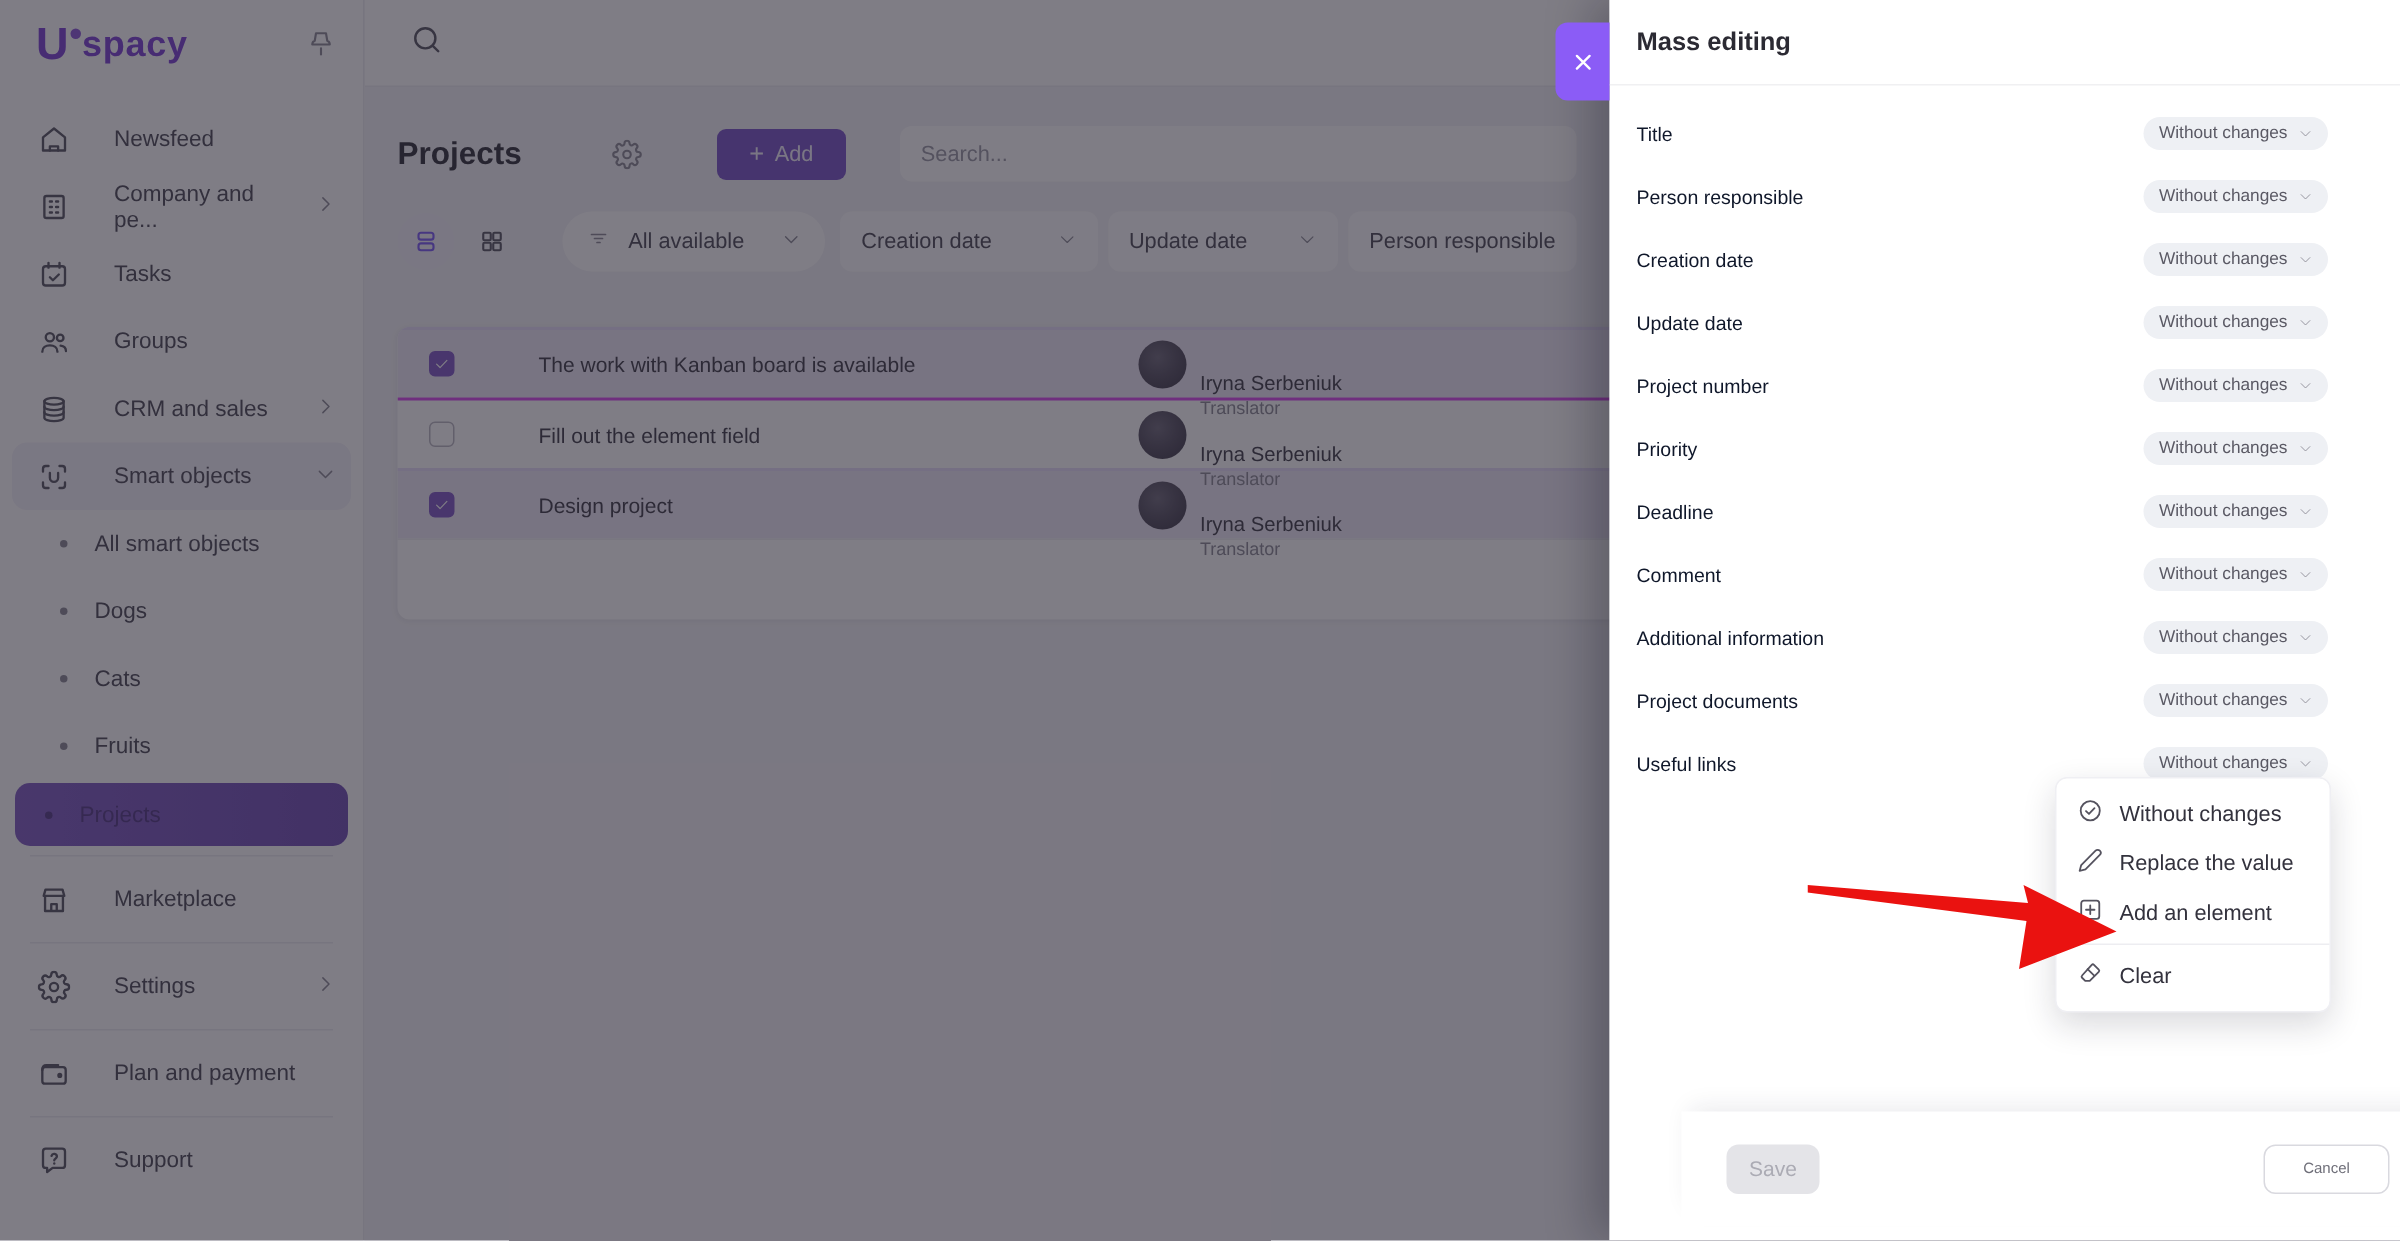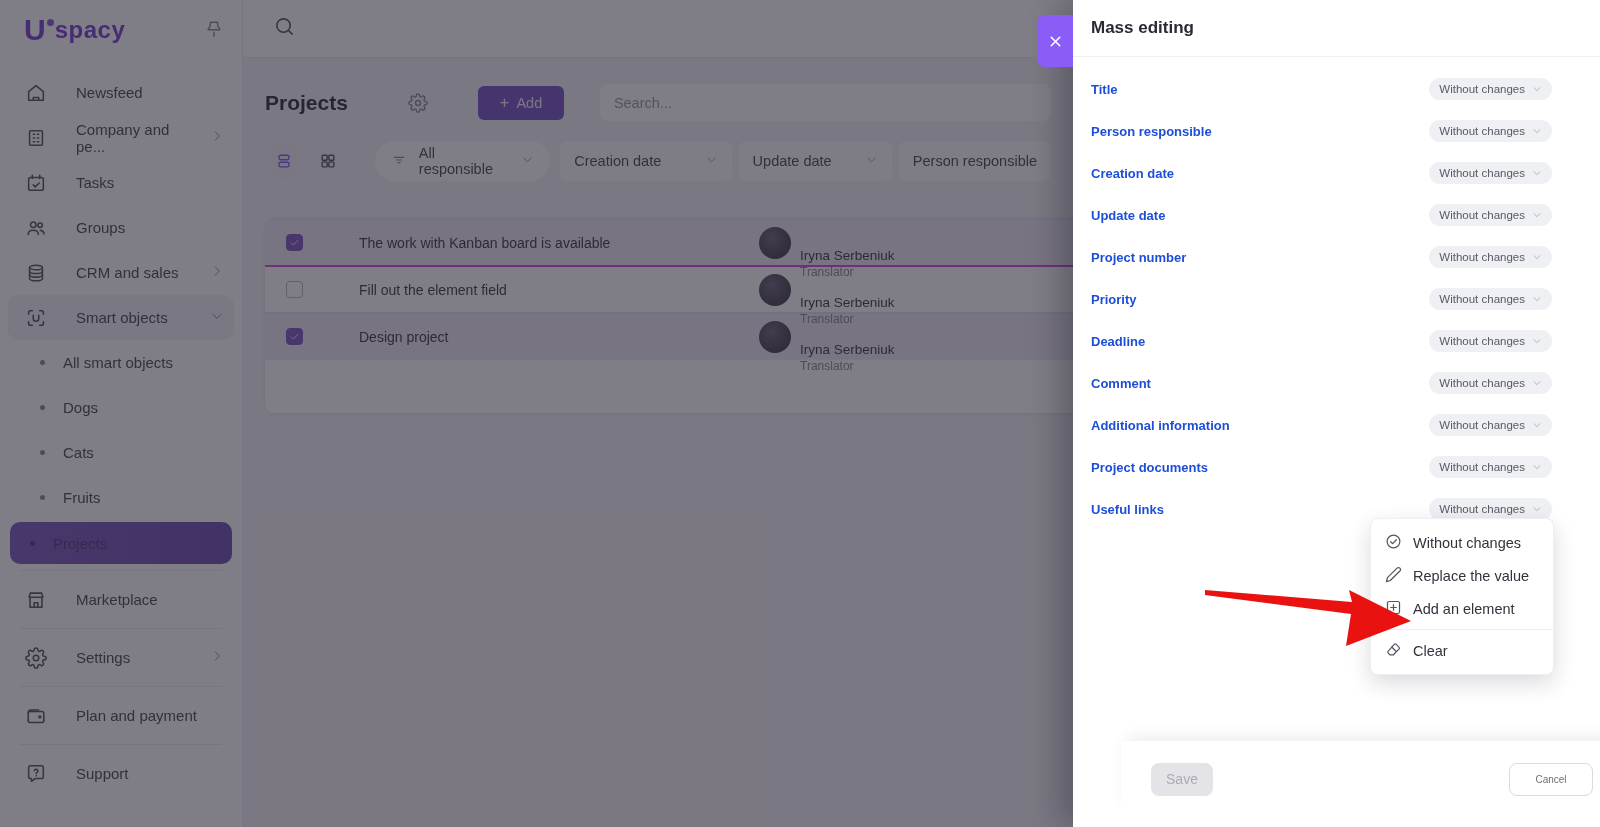--- a/index.html
+++ b/index.html
@@ -66,21 +66,21 @@
 
   
   .dim { position:absolute; left:0; top:0; width:1073px; height:827px; background:rgba(35,31,45,.58); z-index:40; }
 
   
   .panel { position:absolute; left:1073px; top:0; width:527px; height:827px; background:#ffffff; z-index:50; box-shadow:-12px 0 30px rgba(10,10,25,.28); }
   .close-tab { position:absolute; left:-36px; top:15px; width:36px; height:52px; background:#8b5cf6; border-radius:8px 0 0 8px; display:flex; align-items:center; justify-content:center; cursor:pointer; }
   .panel-head { height:57px; display:flex; align-items:center; padding-left:18px; font-size:17px; font-weight:700; color:#2b2a33; border-bottom:1px solid #f0f0f2; }
   .fields { padding:11px 48px 0 18px; }
   .f-row { height:42px; display:flex; align-items:center; justify-content:space-between; }
-  .f-label { font-size:13px; font-weight:700; color:#1d4ed8; }
+  .f-label { font-size:13px; font-weight:400; color:#0f172a; }
   .pill { height:22px; background:#eef0f4; border-radius:12px; display:flex; align-items:center; gap:7px; padding:0 10px; font-size:11.5px; color:#5a5964; cursor:pointer; }
 
   
   .menu { position:absolute; left:297px; top:518px; width:184px; background:#ffffff; border:1px solid #efeff3; border-radius:8px; box-shadow:0 8px 22px rgba(25,25,45,.16); padding:7px 0; z-index:60; }
   .menu-item { height:33px; display:flex; align-items:center; gap:11px; padding:0 14px; font-size:14.5px; color:#33323d; cursor:pointer; }
   .menu-div { border-top:1px solid #ededf1; margin:4px 0; }
 
   
   .panel-foot { position:absolute; left:0; bottom:10px; width:100%; height:76px; background:#ffffff; display:flex; align-items:center; justify-content:space-between; padding:0 55px 0 30px; box-shadow:0 -8px 16px -6px rgba(30,30,55,.10);margin-left:48px; }
   .save-btn { width:62px; height:33px; border-radius:8px; background:#e4e4e8; color:#ababb4; border:none; font-size:14px; font-family:inherit; }
@@ -287,21 +287,21 @@
             <rect x="5" y="5" width="6" height="6" rx="1"></rect>
             <rect x="13" y="5" width="6" height="6" rx="1"></rect>
             <rect x="5" y="13" width="6" height="6" rx="1"></rect>
             <rect x="13" y="13" width="6" height="6" rx="1"></rect>
           </svg>
       </div>
       <div class="dir-chip">
         <span><svg class="i grey" width="16" height="16" viewBox="0 0 24 24">
               <path d="M5 8h14M8 12h8M10.5 16h3"></path>
             </svg></span>
-        <span>All responsible</span>
+        <span>All available</span>
         <span class="chev"><svg class="i grey" width="13" height="13" viewBox="0 0 24 24">
               <polyline points="5 9 12 16 19 9"></polyline>
             </svg></span>
       </div>
       <div class="f-chip c1">
         <span>Creation date</span>
         <span><svg class="i grey thin" width="13" height="13" viewBox="0 0 24 24">
               <polyline points="5 9 12 16 19 9"></polyline>
             </svg></span>
       </div>

